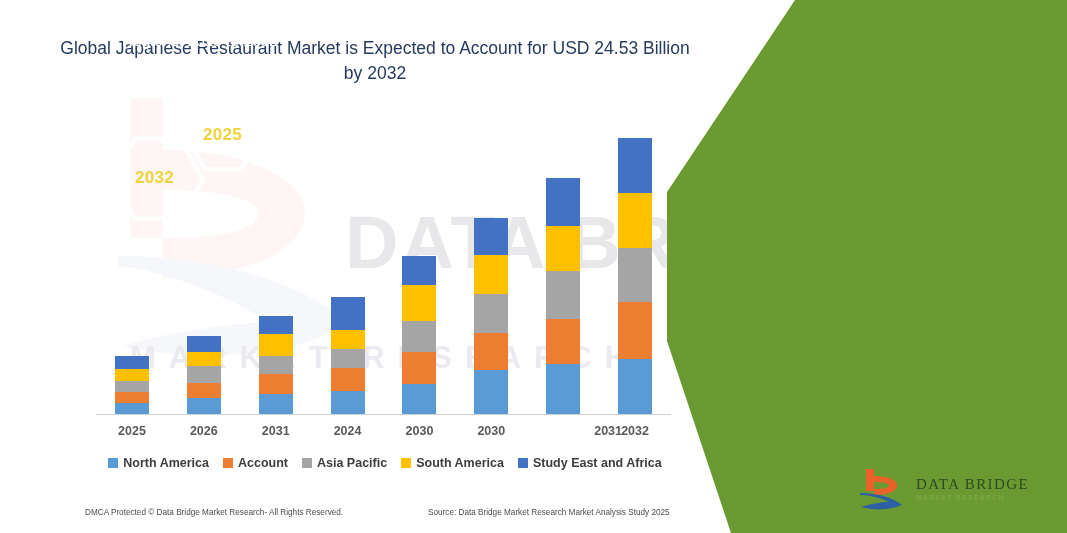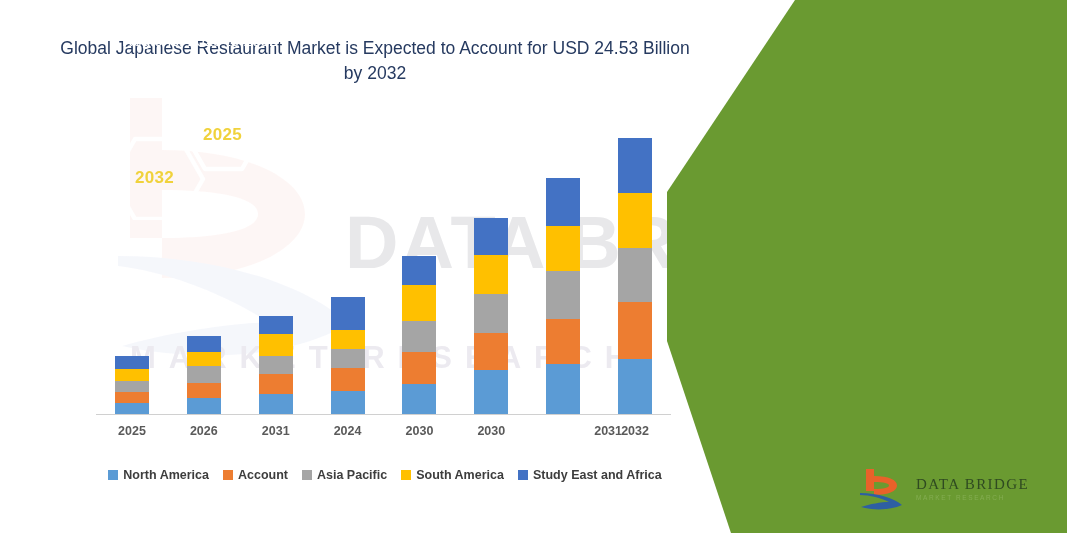--- a/index.html
+++ b/index.html
@@ -58,21 +58,21 @@
   .axis-line { position: absolute; left: 96px; top: 414px; width: 575px; height: 1px; background: #d0d0d0; z-index: 3; }
   .bar-col { position: absolute; bottom: 0; width: 34px; }
   .seg { width: 100%; }
   .xlabels { position: absolute; left: 96px; top: 424px; width: 575px; height: 22px; z-index: 3; }
   .xlab {
     position: absolute; width: 70px; text-align: center; font-size: 12.5px;
     font-weight: 700; color: #5a5a5a;
   }
   .legend {
     position: absolute; top: 456px; left: 96px; width: 578px; z-index: 3;
-    display: flex; justify-content: center; align-items: center; gap: 14px; margin-top: 12px;
+    display: flex; justify-content: center; align-items: center; gap: 14px;
   }
   .leg-item { display: flex; align-items: center; gap: 5px; }
   .leg-sw { width: 10px; height: 10px; display: inline-block; }
   .leg-tx { font-size: 12.5px; font-weight: 700; color: #3d3d3d; white-space: nowrap; }
 
   .footer { position: absolute; top: 508px; left: 0; width: 700px; height: 16px; z-index: 3; }
   .foot-left { position: absolute; left: 85px; top: 0; font-size: 8.2px; color: #4b4b4b; white-space: nowrap; }
   .foot-right { position: absolute; left: 428px; top: 0; font-size: 8.2px; color: #4b4b4b; white-space: nowrap; }
 </style>
 </head>
@@ -176,20 +176,24 @@
       <div class="leg-item">
         <span class="leg-sw" style="background: rgb(255, 192, 0);"></span>
         <span class="leg-tx">South America</span>
       </div>
       <div class="leg-item">
         <span class="leg-sw" style="background: rgb(67, 114, 196);"></span>
         <span class="leg-tx">Study East and Africa</span>
       </div>
     </div>
 
+  <div class="footer">
+    <div class="foot-left">DMCA Protected © Data Bridge Market Research-  All Rights Reserved.</div>
+    <div class="foot-right">Source: Data Bridge Market Research  Market Analysis Study 2025</div>
+  </div>
 
   <div class="green-panel"></div>
   <div class="panel-title">Global Japanese Restaurant Market, By Regions, 2025 to 2032</div>
 
   <div class="hex-wrap">
     <svg width="180" height="125" viewBox="0 0 180 125">
       <polygon points="100,8 137,8 156,41 137,74 100,74 81,41" fill="none" stroke="#ffffff" stroke-width="4.5" stroke-linejoin="round"></polygon>
       <polygon points="30,44 75,44 98,84 75,124 30,124 7,84" fill="none" stroke="#ffffff" stroke-width="4.5" stroke-linejoin="round"></polygon>
     </svg>
     <div class="hex-label" style="top:30px; left:98px;">2025</div>

